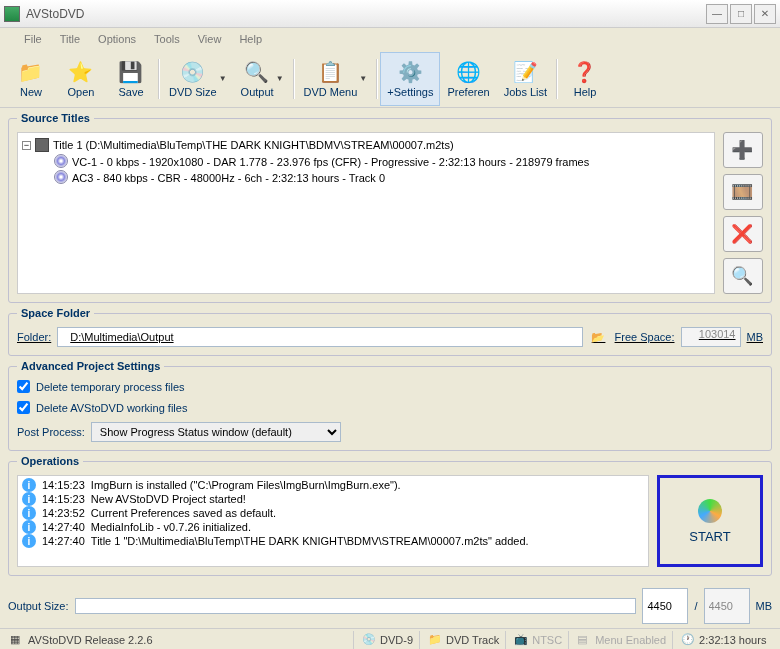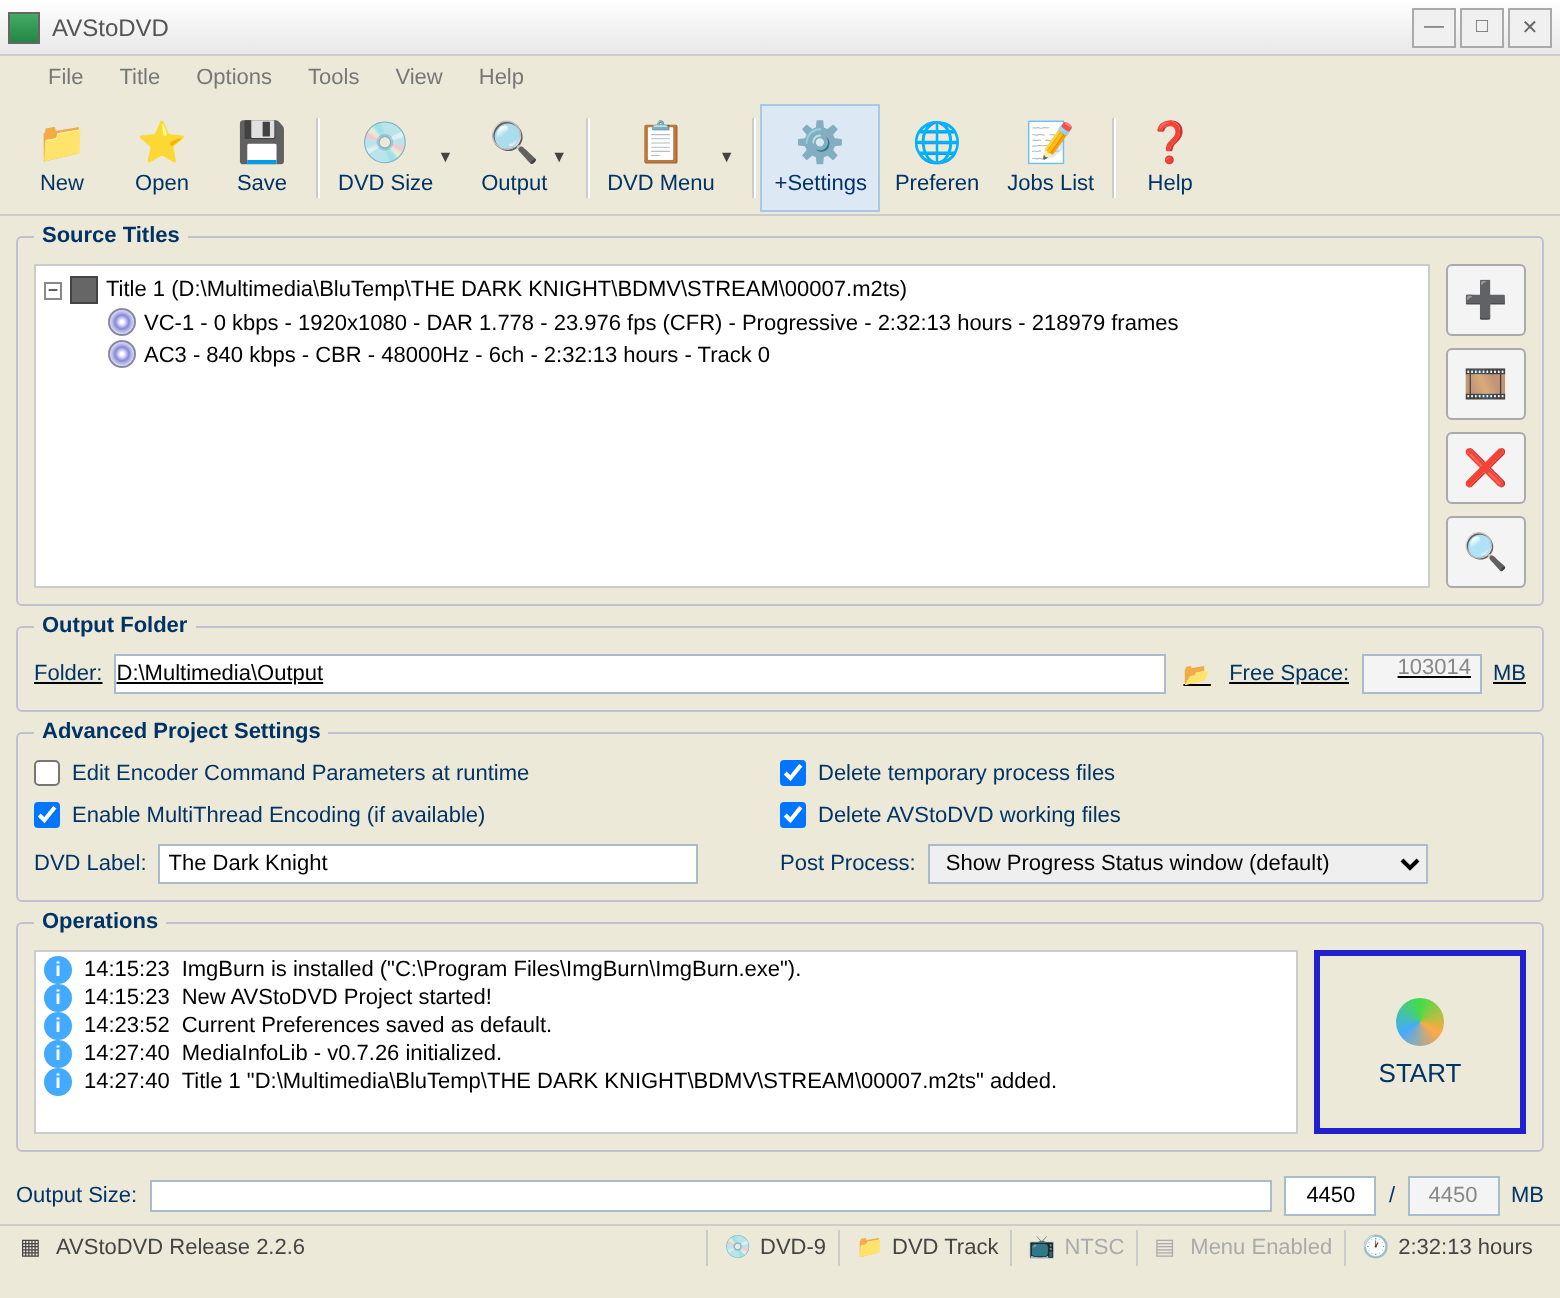--- a/index.html
+++ b/index.html
@@ -25,38 +25,38 @@
 .source-row { display: flex; gap: 8px; }
 .tree-box { flex: 1; background: #fff; border: 1px solid #ccc; height: 162px; padding: 4px; overflow: auto; }
 .tree-root { display: flex; align-items: center; gap: 4px; padding: 1px 0; }
 .tree-toggle { width: 9px; height: 9px; border: 1px solid #888; display: inline-flex; align-items: center; justify-content: center; font-size: 9px; line-height: 7px; cursor: pointer; }
 .tree-child { display: flex; align-items: flex-end; gap: 4px; padding: 1px 0 1px 32px; }
 .disc-icon { width: 14px; height: 14px; border-radius: 50%; background: radial-gradient(#fff 10%, #88d 40%, #dde 70%); border: 1px solid #88a; }
 .film-icon { width: 14px; height: 14px; background: #666; border: 1px solid #444; }
 .side-buttons { display: flex; flex-direction: column; gap: 6px; }
 .side-btn { width: 40px; height: 36px; background: #f4f4f4; border: 1px solid #aaa; border-radius: 3px; cursor: pointer; display: flex; align-items: center; justify-content: center; font-size: 18px; }
 .output-row { display: flex; align-items: center; gap: 6px; text-decoration: underline; }
-.output-row input[type=text] { flex: 1; height: 20px; border: 1px solid #abc; padding: 0 0; font-family: inherit; font-size: 11px; }
+.output-row input[type=text] { flex: 1; height: 20px; border: 1px solid #abc; padding: 0 12px; font-family: inherit; font-size: 11px; }
 .folder-btn { width: 20px; height: 20px; cursor: pointer; display: flex; align-items: center; justify-content: center; }
 .fs-box { width: 60px; height: 20px; border: 1px solid #abc; background: #f4f4f4; text-align: right; padding: 0 4px; color: #888; }
 .adv-row { display: flex; }
 .adv-col { flex: 1; display: flex; flex-direction: column; gap: 8px; }
 .chk-row { display: flex; align-items: center; gap: 6px; color: #003366; }
 .chk-row input[type=checkbox] { width: 13px; height: 13px; }
 .label-row { display: flex; align-items: center; gap: 6px; color: #003366; }
 .label-row input[type=text], .label-row select { border: 1px solid #abc; height: 20px; padding: 0 4px; font-family: inherit; font-size: 11px; }
 .ops-row { display: flex; gap: 8px; align-items: stretch; }
 .ops-log { flex: 1; background: #fff; border: 1px solid #ccc; height: 92px; overflow-y: scroll; padding: 2px; }
 .log-line { display: flex; align-items: center; gap: 6px; padding: 0 2px; }
 .info-icon { width: 14px; height: 14px; border-radius: 50%; background: #4af; color: #fff; display: inline-flex; align-items: center; justify-content: center; font-size: 10px; font-weight: bold; }
 .start-btn { width: 106px; border: 3px solid #2020d0; background: #ece9d8; display: flex; flex-direction: column; align-items: center; justify-content: center; cursor: pointer; color: #003366; font-size: 13px; gap: 6px; }
 .start-icon { width: 24px; height: 24px; border-radius: 50%; background: conic-gradient(#4d4, #fa4, #4af, #4d4); }
 .output-size-row { display: flex; align-items: center; gap: 6px; padding: 4px 8px; color: #003366; }
 .size-bar { flex: 1; height: 16px; background: #fff; border: 1px solid #abc; position: relative; }
-.size-val { width: 46px; height: 20px; border: 1px solid #abc; text-align: center; padding: 0 4px; font-family: inherit; font-size: 11px; }
+.size-val { width: 46px; height: 36px; border: 1px solid #abc; text-align: left; padding: 0 4px; font-family: inherit; font-size: 11px; }
 .statusbar { height: 22px; border-top: 1px solid #ccc; background: #ece9d8; display: flex; align-items: center; padding: 0 4px; gap: 2px; font-size: 11px; color: #444; }
 .status-cell { display: flex; align-items: center; gap: 4px; padding: 0 6px; border-right: 1px solid #ccc; height: 18px; }
 .status-cell.dim { color: #aaa; }
 .sm-icon { width: 14px; height: 14px; display: inline-block; }
 </style>
 </head>
 <body>
 
 <div class="titlebar">
   <div class="titlebar-icon"></div>
@@ -164,48 +164,34 @@
             <span>❌</span>
           </div>
       <div class="side-btn">
             <span>🔍</span>
           </div>
     </div>
   </div>
 </fieldset>
 
 <fieldset>
-  <legend>Output Folder</legend>
+  <legend>Space Folder</legend>
   <div class="output-row">
     <span style="color:#003366">Folder:</span>
     <input type="text" value="D:\Multimedia\Output" style="">
     <span class="folder-btn">📂</span>
     <span style="color:#003366">Free Space:</span>
     <span class="fs-box">103014</span>
     <span style="color:#003366">MB</span>
   </div>
 </fieldset>
 
 <fieldset>
   <legend>Advanced Project Settings</legend>
   <div class="adv-row">
-    <div class="adv-col">
-      <label class="chk-row">
-            <input type="checkbox" style="">
-            <span>Edit Encoder Command Parameters at runtime</span>
-          </label>
-      <label class="chk-row">
-            <input type="checkbox" checked="" style="">
-            <span>Enable MultiThread Encoding (if available)</span>
-          </label>
-      <div class="label-row">
-        <span>DVD Label:</span>
-        <input type="text" style="width: 270px;" value="The Dark Knight">
-      </div>
-    </div>
     <div class="adv-col">
       <label class="chk-row">
             <input type="checkbox" checked="" style="">
             <span>Delete temporary process files</span>
           </label>
       <label class="chk-row">
             <input type="checkbox" checked="" style="">
             <span>Delete AVStoDVD working files</span>
           </label>
       <div class="label-row">

